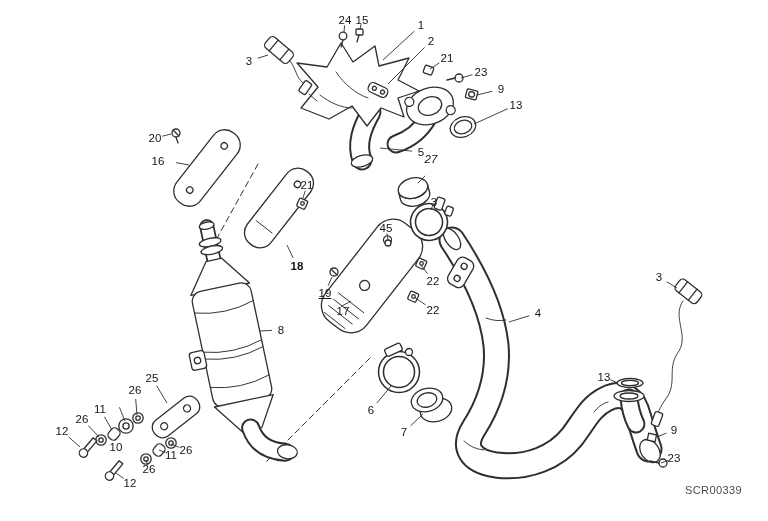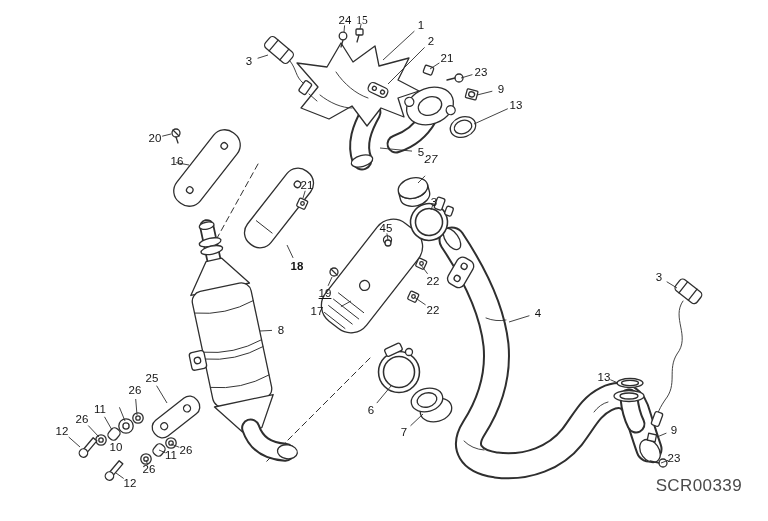--- a/index.html
+++ b/index.html
@@ -10,21 +10,21 @@
   .art .w { fill:#ffffff; }
   .art .t-dark { stroke:#2f2f2f; fill:none; }
   .art .t-lite { stroke:#ffffff; fill:none; }
   .art .ring-d { stroke-width:6.5; }
   .art .ring-l { stroke:#ffffff; stroke-width:3.4; }
   .art .dash { stroke-dasharray:6 4; stroke-width:1; }
   .art .thin { stroke-width:0.9; }
   .leaders line { stroke:#2f2f2f; stroke-width:0.9; }
   #callout-layer { position:absolute; left:0; top:0; width:720px; height:521px; }
   .callout { position:absolute; transform:translate(-50%,-50%); font-size:11.5px; color:#141414; }
-  .code { position:absolute; right:26px; bottom:25px; font-size:17px; color:#4a4a4a; letter-spacing:0.4px; }
+  .code { position:absolute; right:26px; bottom:25px; font-size:11px; color:#4a4a4a; letter-spacing:0.4px; }
 </style>
 </head>
 <body>
 
 <div class="stage">
 
   <svg class="art" viewBox="0 0 768 521">
 
     <g>
       <path class="dash" d="M258,164 L206,258"></path>
@@ -294,40 +294,40 @@
       <line x1="123.7" y1="478.5" x2="116" y2="473"></line>
       <line x1="376.8" y1="403.1" x2="391" y2="386"></line>
       <line x1="410.5" y1="425.8" x2="423" y2="414"></line>
       <line x1="610.3" y1="379.7" x2="618" y2="383"></line>
       <line x1="666.4" y1="433.1" x2="657" y2="437"></line>
       <line x1="668.1" y1="460.3" x2="661" y2="463"></line>
     </svg>
 
   <div id="callout-layer">
       <div class="callout" style="left: 345px; top: 20px;">24</div>
-      <div class="callout" style="left: 362px; top: 20px; font-family: Liberation Serif, serif;">15</div>
+      <div class="callout" style="left: 362px; top: 20px;">15</div>
       <div class="callout" style="left: 421px; top: 25px;">1</div>
       <div class="callout" style="left: 431px; top: 41px;">2</div>
       <div class="callout" style="left: 249px; top: 61px;">3</div>
       <div class="callout" style="left: 447px; top: 58px;">21</div>
       <div class="callout" style="left: 481px; top: 72px;">23</div>
       <div class="callout" style="left: 501px; top: 89px;">9</div>
       <div class="callout" style="left: 516px; top: 105px;">13</div>
       <div class="callout" style="left: 155px; top: 138px;">20</div>
-      <div class="callout" style="left: 177px; top: 161px;">16</div>
+      <div class="callout" style="left: 158px; top: 161px;">16</div>
       <div class="callout" style="left: 421px; top: 152px;">5</div>
       <div class="callout" style="left: 431px; top: 159px; font-style: italic;">27</div>
       <div class="callout" style="left: 434px; top: 202px;">3</div>
       <div class="callout" style="left: 307px; top: 185px;">21</div>
       <div class="callout" style="left: 297px; top: 266px; font-weight: bold;">18</div>
       <div class="callout" style="left: 386px; top: 228px;">45</div>
       <div class="callout" style="left: 433px; top: 281px;">22</div>
       <div class="callout" style="left: 433px; top: 310px;">22</div>
       <div class="callout" style="left: 325px; top: 293px; text-decoration: underline;">19</div>
-      <div class="callout" style="left: 317px; top: 311px;">17</div>
+      <div class="callout" style="left: 343px; top: 311px;">17</div>
       <div class="callout" style="left: 281px; top: 330px;">8</div>
       <div class="callout" style="left: 538px; top: 313px;">4</div>
       <div class="callout" style="left: 659px; top: 277px;">3</div>
       <div class="callout" style="left: 152px; top: 378px;">25</div>
       <div class="callout" style="left: 135px; top: 390px;">26</div>
       <div class="callout" style="left: 116px; top: 399px; margin-top: 48px;">10</div>
       <div class="callout" style="left: 100px; top: 409px;">11</div>
       <div class="callout" style="left: 82px; top: 419px;">26</div>
       <div class="callout" style="left: 62px; top: 431px;">12</div>
       <div class="callout" style="left: 186px; top: 450px;">26</div>

